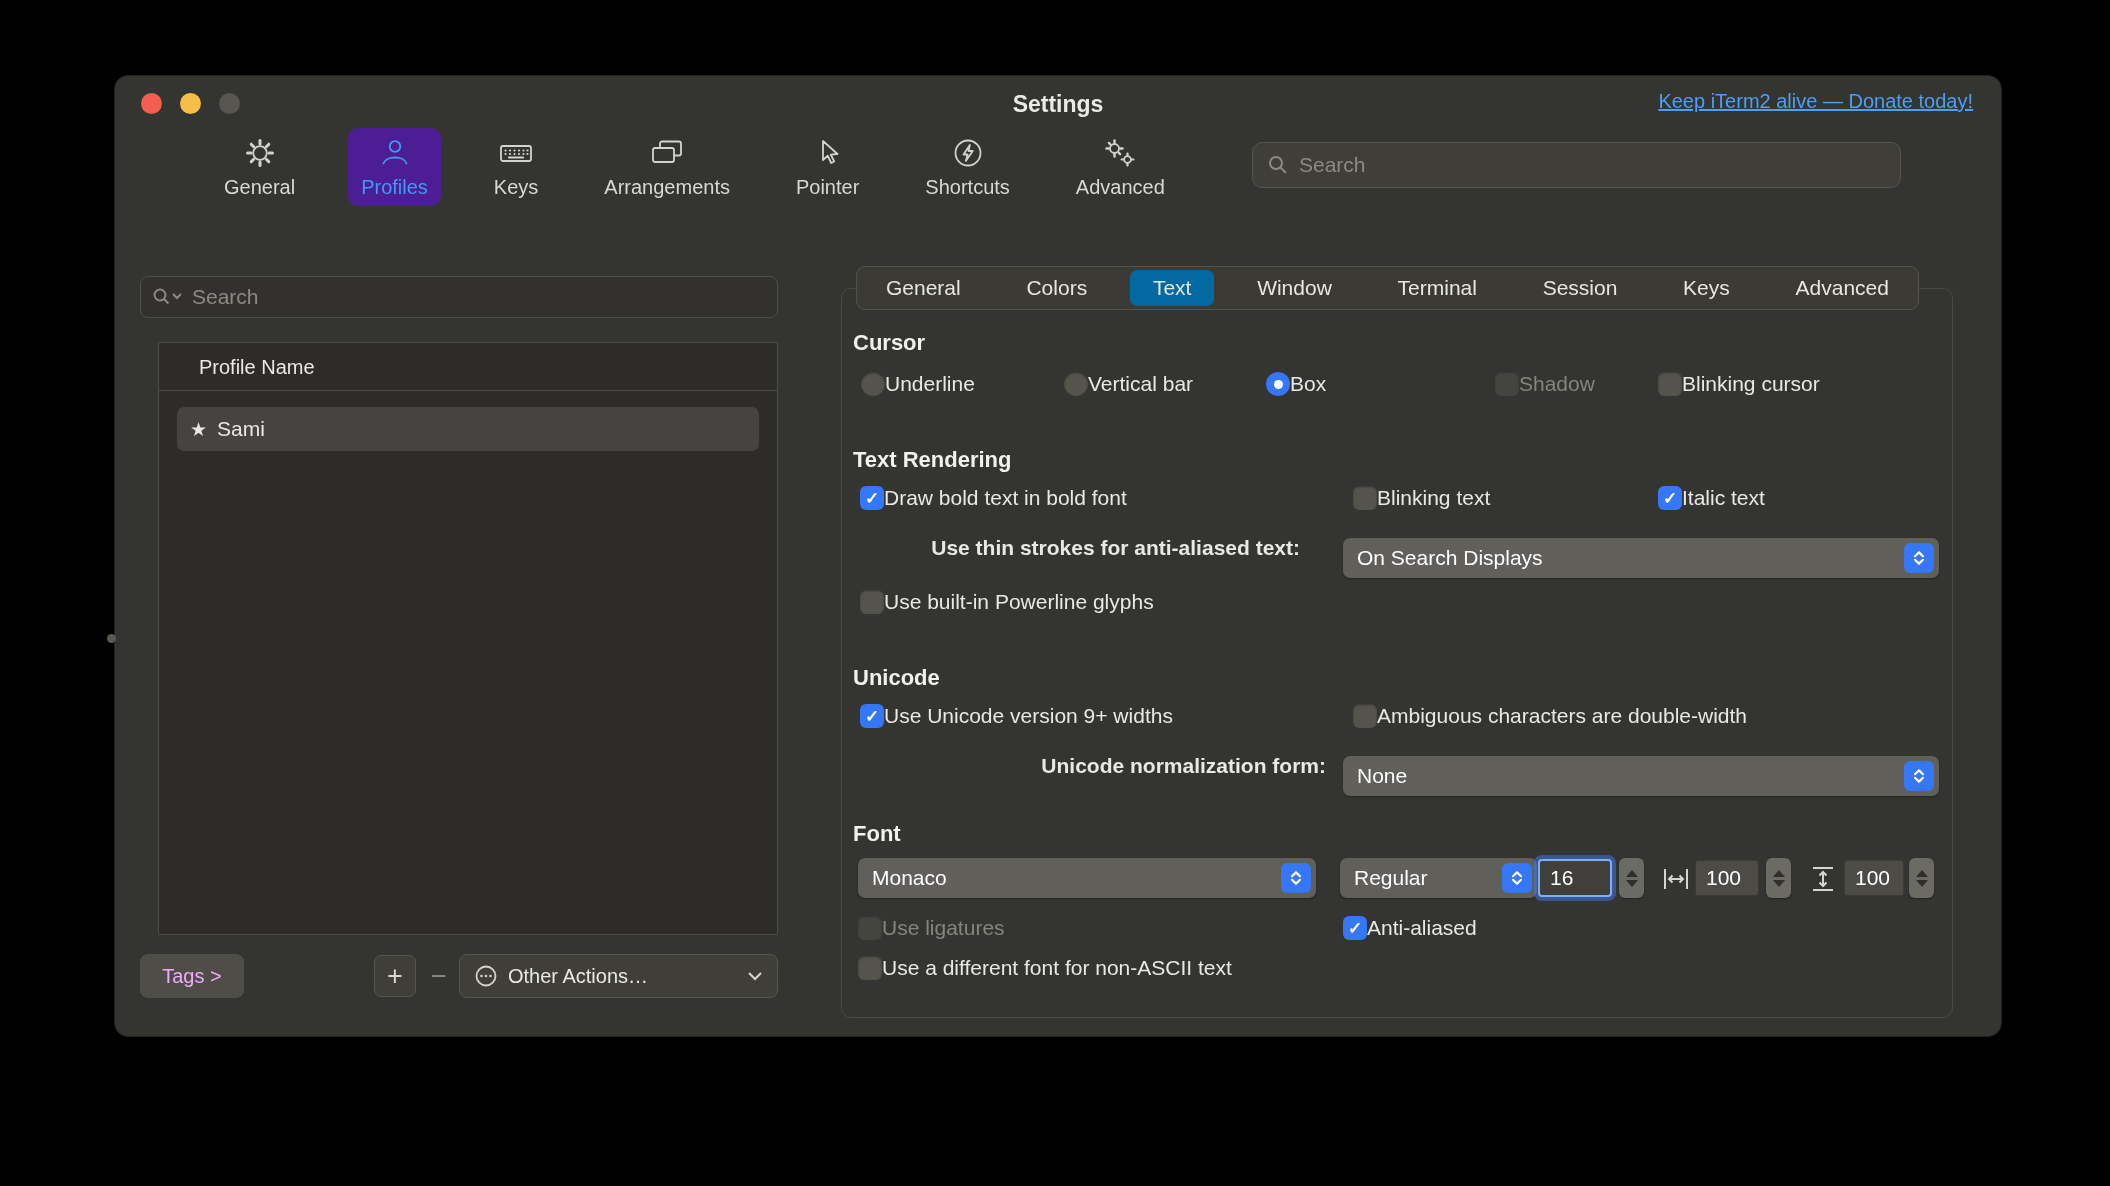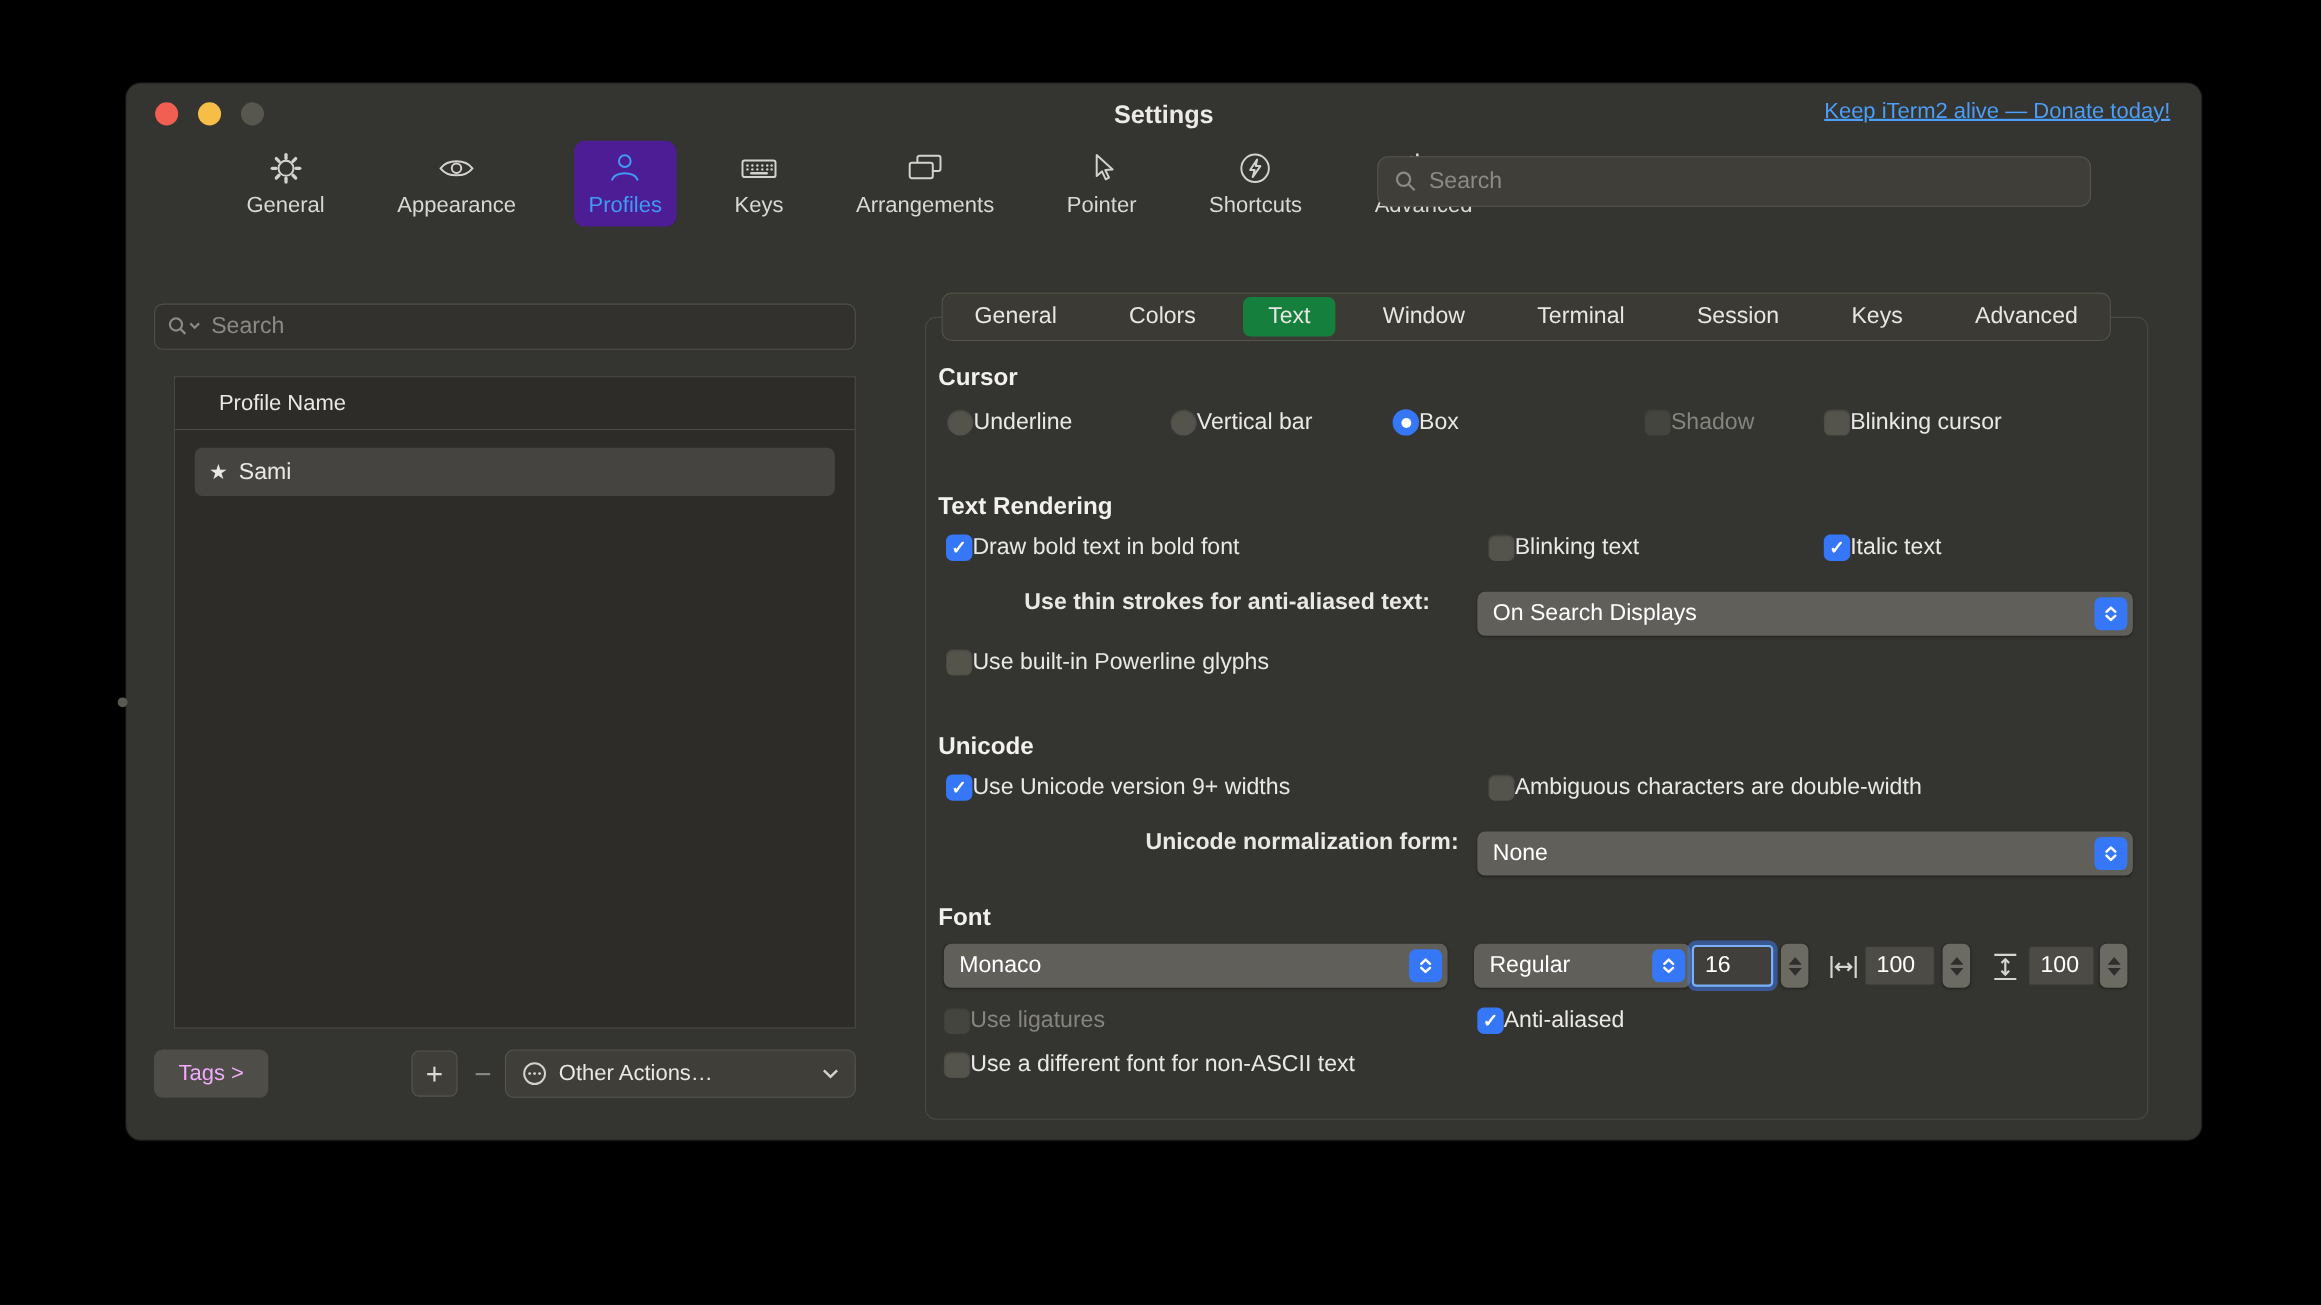--- a/index.html
+++ b/index.html
@@ -61,21 +61,21 @@
     border-radius:50%; background:#5a5952; }
 
   
   .pane-outline { position:absolute; left:726px; top:212px; width:1112px; height:730px;
     border:1px solid #4a4943; border-radius:10px; }
   .tabstrip { position:absolute; left:741px; top:190px; width:1063px; height:44px;
     background:#3b3a35; border:1px solid #53524b; border-radius:9px;
     display:flex; align-items:stretch; justify-content:space-between; padding:0 6px; }
   .tab { display:flex; align-items:center; padding:0 23px; font-size:21px; color:#e7e6e2;
     border-radius:7px; margin:3px 0; }
-  .tab.selected { background:#15803d; }
+  .tab.selected { background:#0369a1; }
 
   .heading { position:absolute; font-size:22px; font-weight:bold; color:#f2f1ed; }
   .ctl { position:absolute; display:flex; align-items:flex-start; 
     font-size:21px; height:44px; }
   .ctl .lbl { white-space:nowrap; }
   .ctl.rlabel { justify-content:flex-end;font-weight:bold; }
   .ctl.disabled .lbl { color:#85847e; }
   .ctl.disabled .cb { opacity:.55; }
   .cb { width:24px; height:24px; border-radius:6px; background:#54534c; flex:none;
     box-shadow:inset 0 1px 2px rgba(0,0,0,.35); }
@@ -133,29 +133,20 @@
               <line x1="27" y1="18" x2="30.5" y2="18"></line>
               <line x1="9.2" y1="9.2" x2="11.7" y2="11.7"></line>
               <line x1="24.3" y1="24.3" x2="26.8" y2="26.8"></line>
               <line x1="9.2" y1="26.8" x2="11.7" y2="24.3"></line>
               <line x1="24.3" y1="11.7" x2="26.8" y2="9.2"></line>
             </g>
           </svg>
       </span>
       <span class="tb-label">General</span>
     </div>
-    <div class="tb-item">
-      <span class="tb-icon">
-        <svg viewBox="0 0 36 36">
-            <path d="M3.5 18 C10 9.5 26 9.5 32.5 18 C26 26.5 10 26.5 3.5 18 Z"></path>
-            <circle cx="18" cy="18" r="4.3"></circle>
-          </svg>
-      </span>
-      <span class="tb-label">Appearance</span>
-    </div>
     <div class="tb-item selected">
       <span class="tb-icon">
         <svg viewBox="0 0 36 36">
             <circle cx="18" cy="11.5" r="5.3"></circle>
             <path d="M6.5 28.5 C8.5 20.5 27.5 20.5 29.5 28.5" stroke-linecap="round"></path>
           </svg>
       </span>
       <span class="tb-label">Profiles</span>
     </div>
     <div class="tb-item">

